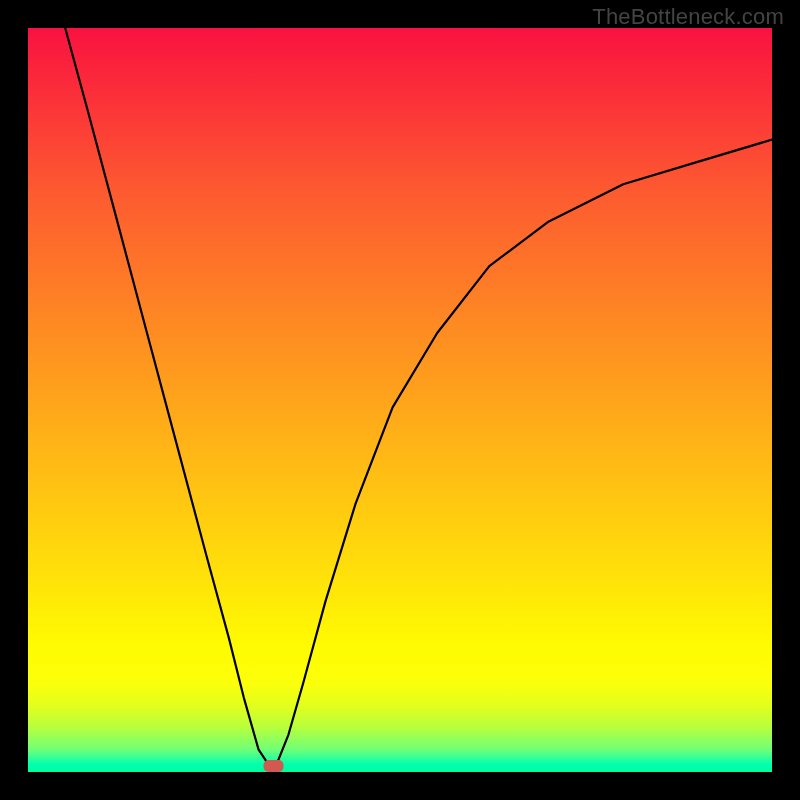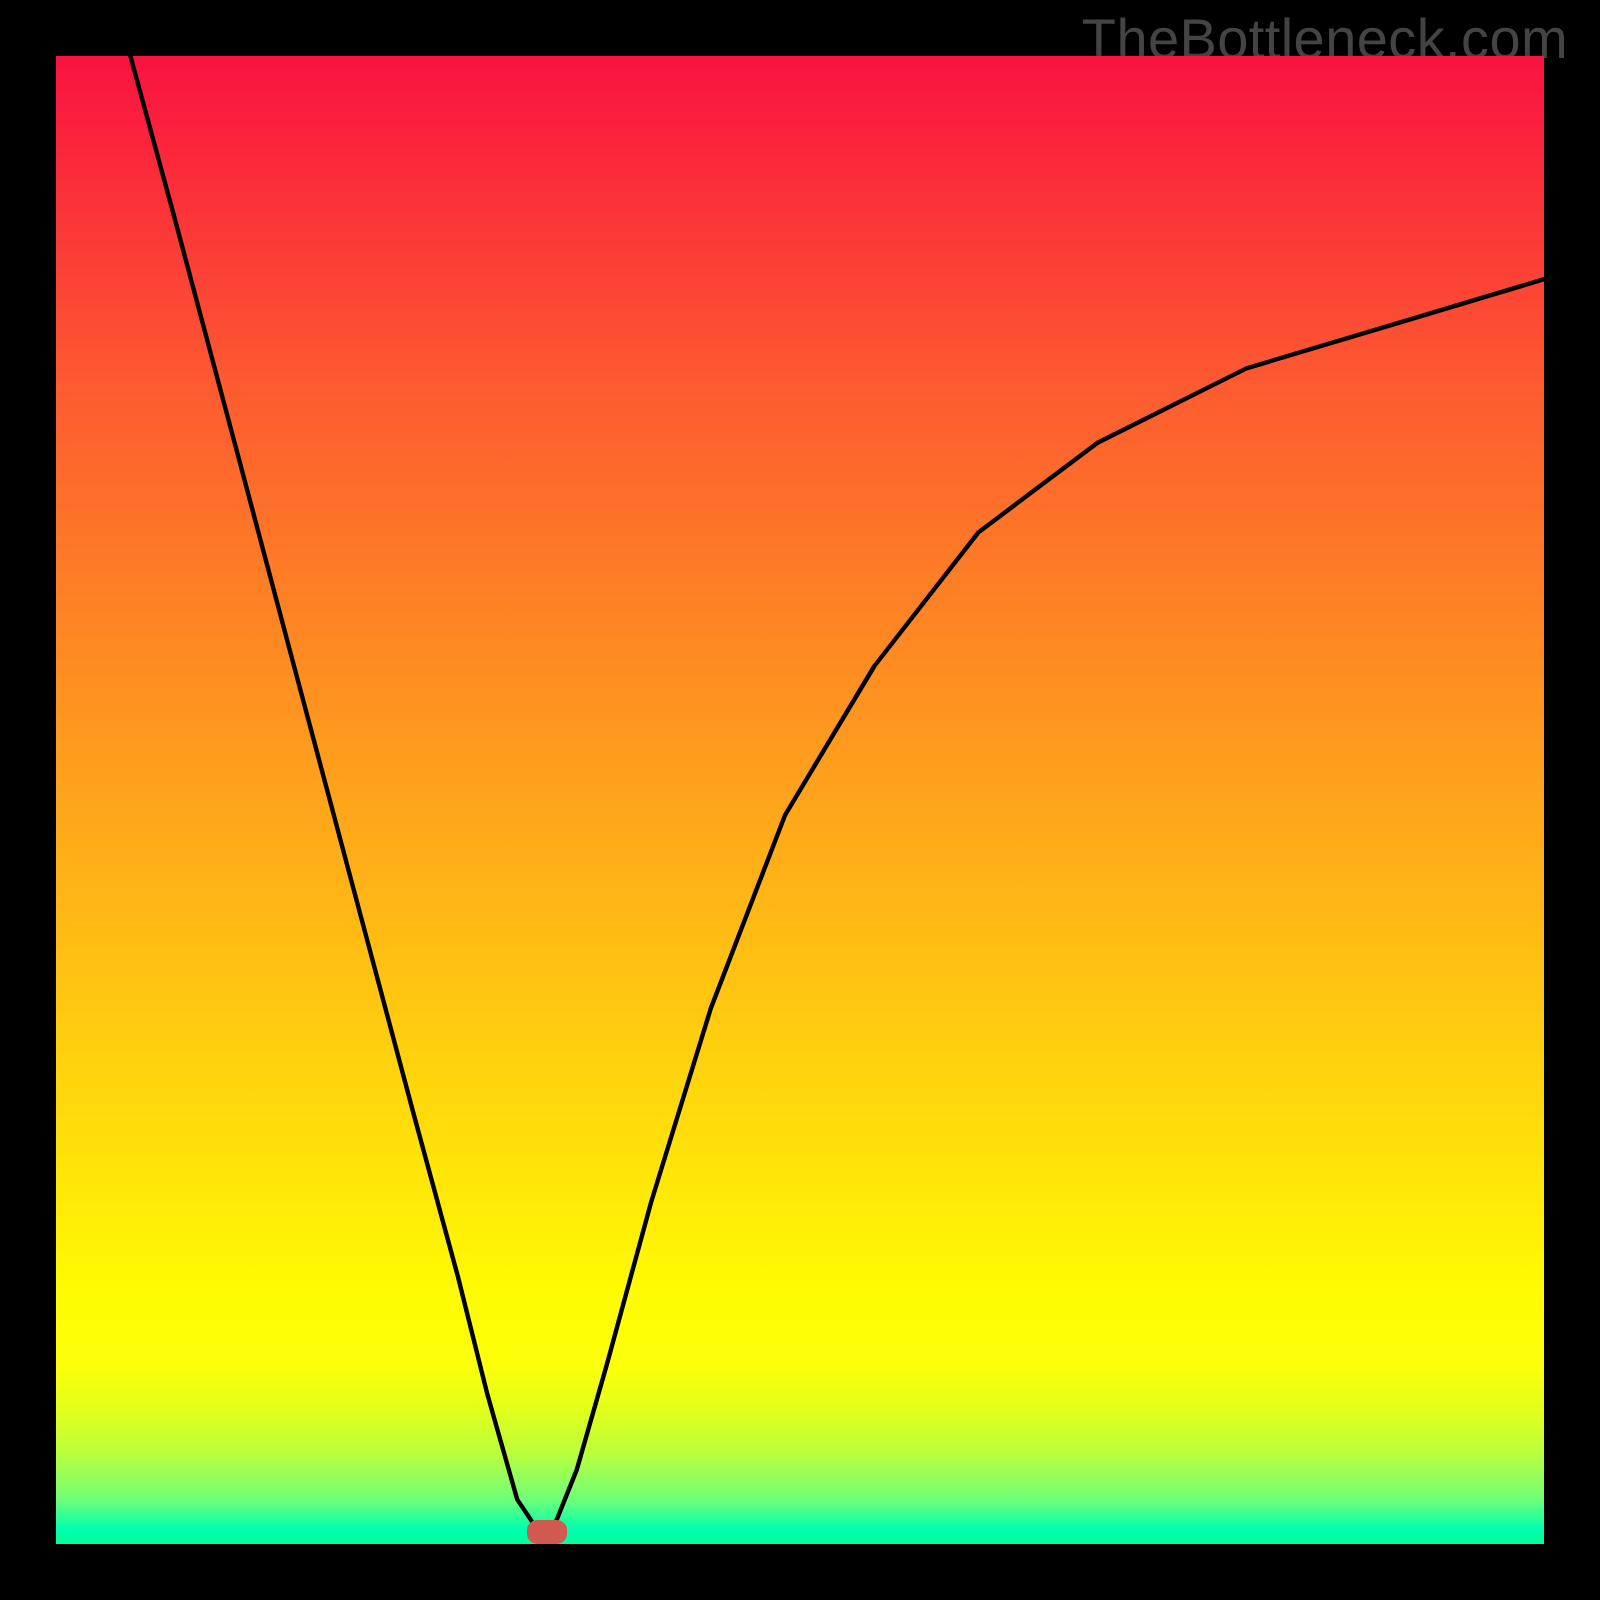--- a/index.html
+++ b/index.html
@@ -15,21 +15,21 @@
     height: 800px;
     background: #000;
     position: relative;
     box-sizing: border-box;
   }
   .watermark {
     position: absolute;
     top: 4px;
     right: 16px;
     color: #444;
-    font-size: 28px;
+    font-size: 22px;
     font-weight: 500;
     letter-spacing: 0.2px;
     user-select: none;
   }
   .plot-wrap {
     position: absolute;
     top: 28px;
     left: 28px;
     width: 744px;
     height: 744px;

